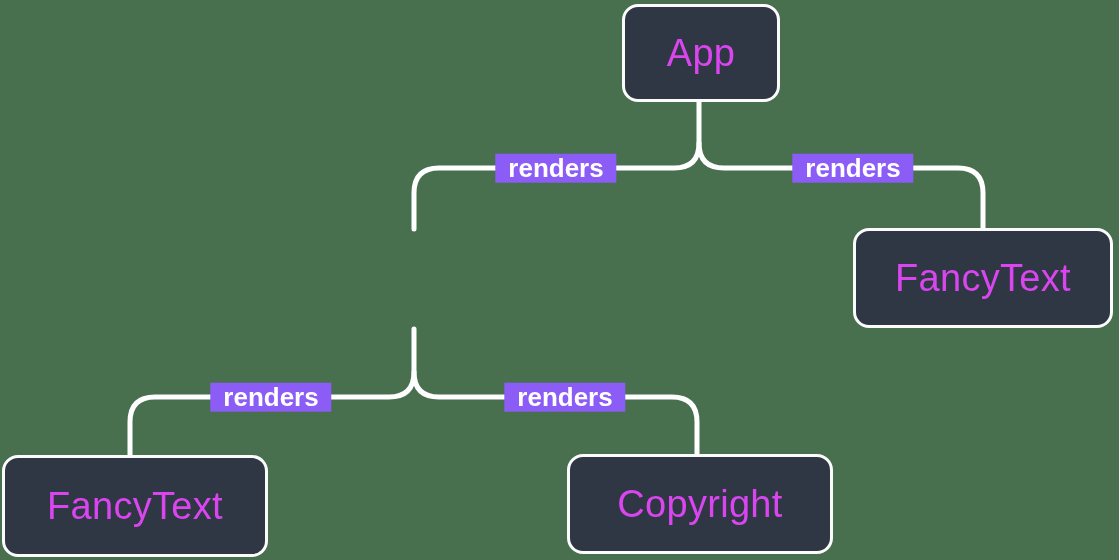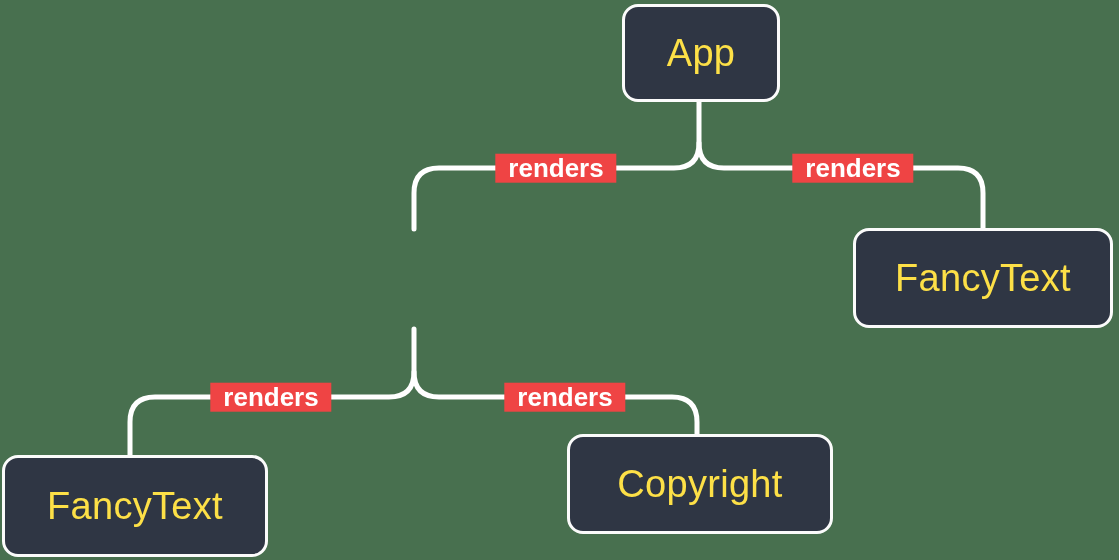--- a/index.html
+++ b/index.html
@@ -25,40 +25,40 @@
     stroke-width: 5;
     stroke-linecap: round;
   }
 
   .node {
     position: absolute;
     box-sizing: border-box;
     background: #2F3644;
     border: 3px solid #FBFBFB;
     border-radius: 16px;
-    color: #fde047;
+    color: #d946ef;
     font-size: 38px;
     letter-spacing: 0.3px;
     display: flex;
     align-items: center;
     justify-content: center;
     white-space: nowrap;
     z-index: 2;
   }
 
   .node-app                   { left: 622px; top: 4px;   width: 158px; height: 98px; }
   .node-inspiration-generator { left: 197px; top: 228px; width: 463px; height: 102px; }
   .node-fancy-text-right      { left: 853px; top: 228px; width: 260px; height: 100px; }
   .node-fancy-text-left       { left: 2px;   top: 455px; width: 266px; height: 102px; }
-  .node-copyright             { left: 567px; top: 434px; width: 266px; height: 100px; }
+  .node-copyright             { left: 567px; top: 454px; width: 266px; height: 100px; }
 
   .edge-label {
     position: absolute;
     transform: translate(-50%, -50%);
-    background: #ef4444;          
+    background: #8b5cf6;          
     color: #FFFFFF;
     font-weight: bold;
     font-size: 26px;
     line-height: 1.1;
     padding: 0 13px;
     white-space: nowrap;
     z-index: 1;
   }
   .edge-label-1 { left: 556px; top: 168px; }
   .edge-label-2 { left: 853px; top: 168px; }

